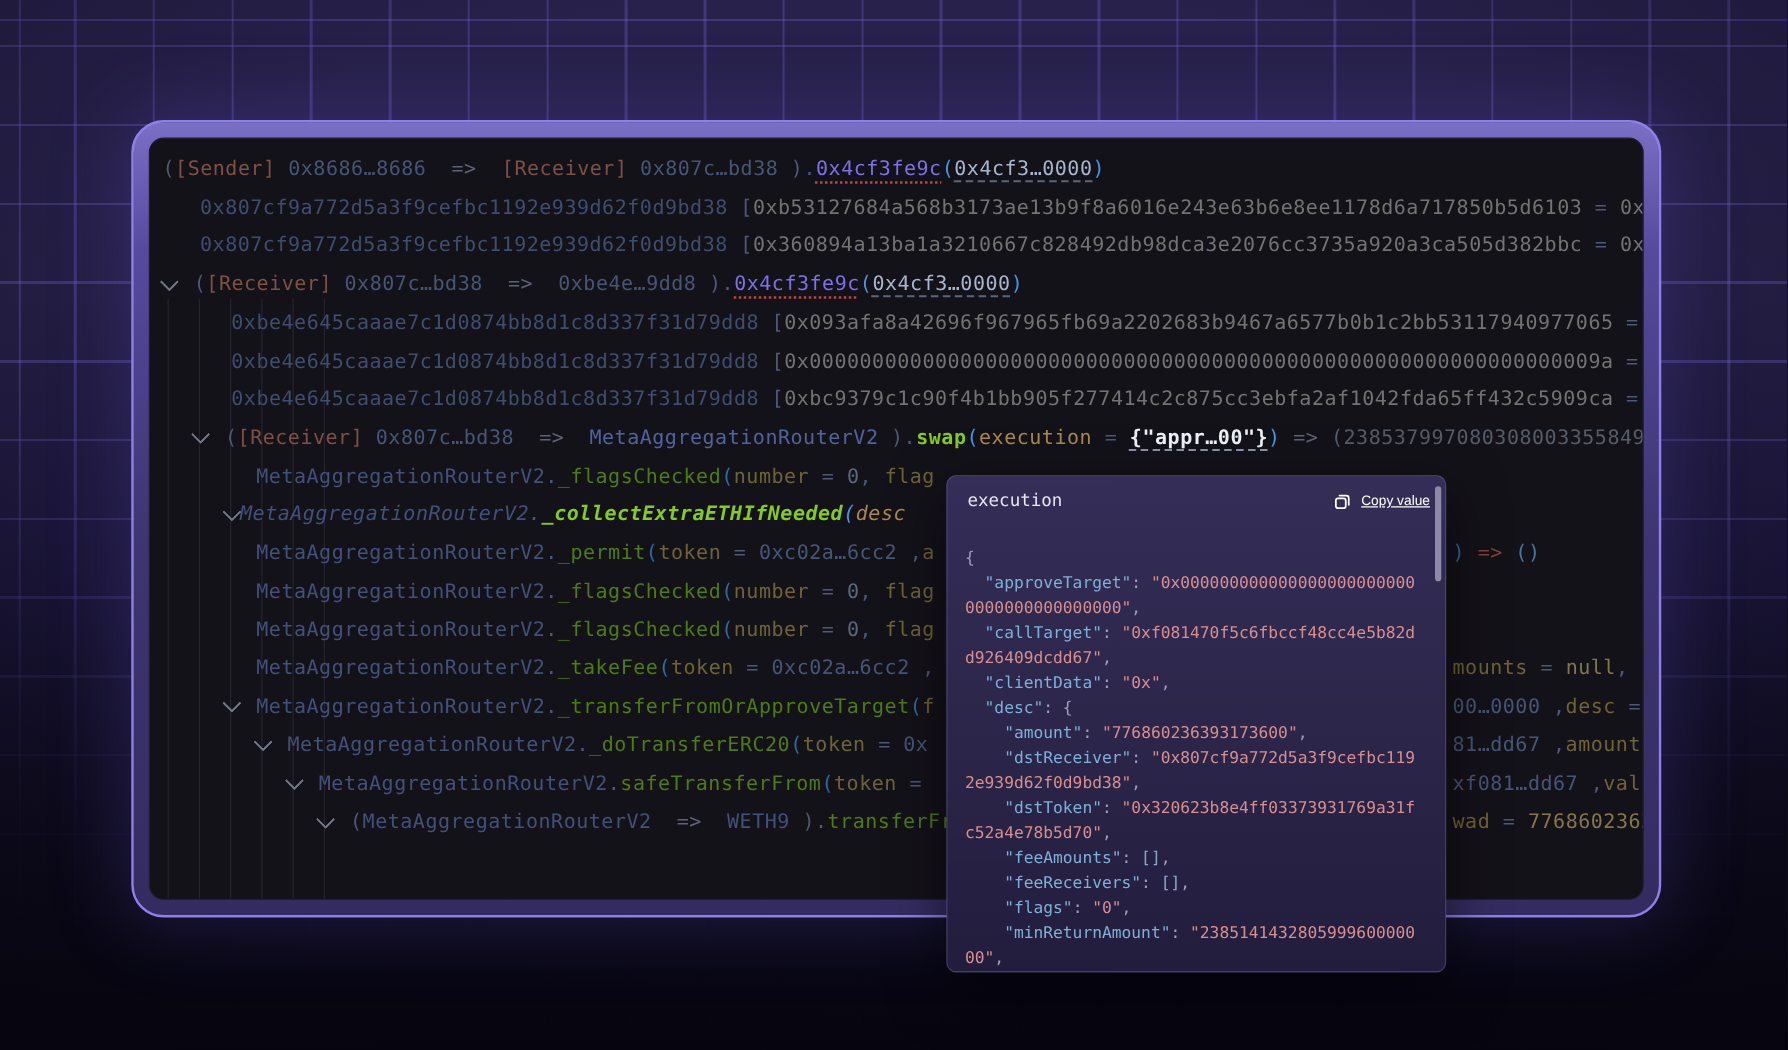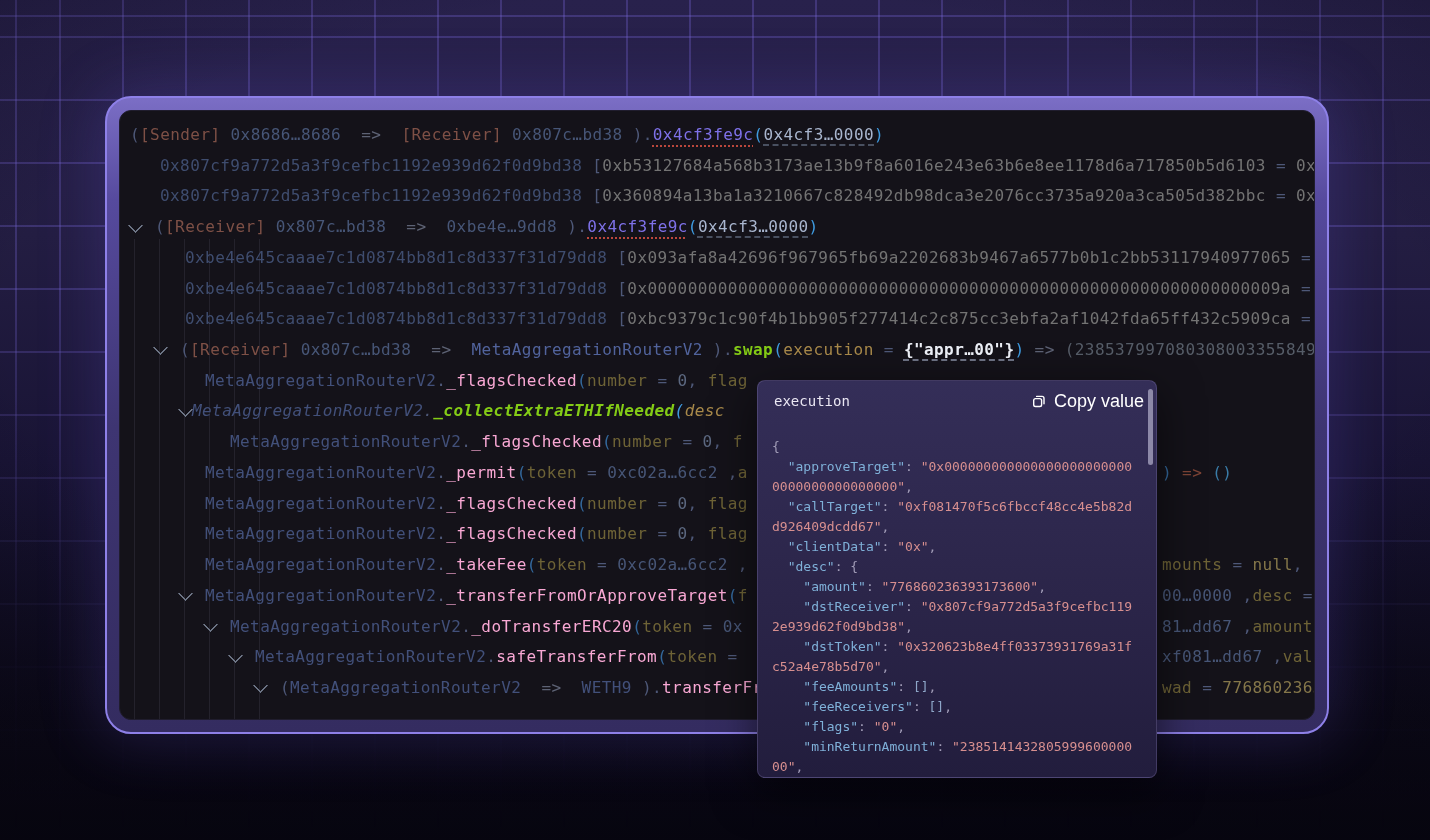--- a/index.html
+++ b/index.html
@@ -39,40 +39,40 @@
   .s-ar{color:#5d6274}
   .s-sel{color:#7e71e8;text-decoration:underline dotted #bb473c;text-decoration-thickness:2px;text-underline-offset:5px;}
   .s-bp{color:#3f9be0}
   .s-bpd{color:#33689c}
   .s-argu{color:#a9b6cf;text-decoration:underline dashed #5b6578;text-underline-offset:5px;}
   .s-argw{color:#edf0f7;font-weight:600;text-decoration:underline dashed #8a93a8;text-underline-offset:5px;}
   .s-sa{color:#3f4d6f}
   .s-sk{color:#737373}
   .s-ct{color:#51639c}
   .s-ctd{color:#42507a}
-  .s-fn{color:#f9a8d4}
+  .s-fn{color:#4d7c0f}
   .s-fnb{color:#84cc16;font-weight:700}
   .s-kw{color:#6e6336}
   .s-kwb{color:#a8894a}
   .s-val{color:#5c6880}
   .s-valn{color:#85774a}
   .s-num{color:#565d68}
   .s-arrr{color:#7e4436}
   .s-res{color:#3a7ca8}
 
   
   .popup{position:absolute;left:757px;top:380px;width:398px;height:396px;border-radius:8px;
     background:linear-gradient(180deg,#342e58 0%,#2b2549 55%,#221d3d 100%);
     border:1px solid rgba(125,115,170,0.35);
     box-shadow:0 14px 44px rgba(0,0,0,0.55);overflow:hidden;z-index:20;}
   .popup-header{position:absolute;top:10px;left:16px;right:12px;height:20px;display:flex;
     justify-content:space-between;align-items:center;}
   .popup-title{font-size:14px;line-height:20px;color:#eae7f3;}
   .copy-btn{display:flex;align-items:center;gap:7px;color:#ffffff;cursor:pointer;
-    font-family:"Liberation Sans",sans-serif;font-size:18px;line-height:20px;}
+    font-family:"Liberation Sans",sans-serif;font-size:11px;line-height:20px;text-decoration:underline;}
   .popup-json{position:absolute;top:56px;left:14px;width:calc(46ch + 2px);
     font-size:13px;line-height:20px;}
   .json-line{white-space:pre-wrap;word-break:break-all;}
   .j-jb{color:#a29db8}
   .j-jk{color:#7fb0d8}
   .j-js{color:#d78f8f}
   .j-ja{color:#8ea6c8}
   .popup-scrollbar{position:absolute;right:3px;top:8px;width:5px;height:76px;border-radius:3px;
     background:#8d89a8;cursor:pointer;}
 </style>
@@ -95,21 +95,20 @@
           <div class="trace-row" style="padding-left: 10px;"><span class="s-p">(</span><span class="s-tag">[Sender]</span><span class="s-ad"> 0x8686…8686</span><span class="s-ar">  =&gt;  </span><span class="s-tag">[Receiver]</span><span class="s-ad"> 0x807c…bd38</span><span class="s-p"> ).</span><span class="s-sel">0x4cf3fe9c</span><span class="s-bp">(</span><span class="s-argu">0x4cf3…0000</span><span class="s-bp">)</span></div>
           <div class="trace-row" style="padding-left: 40px;"><span class="s-sa">0x807cf9a772d5a3f9cefbc1192e939d62f0d9bd38</span><span class="s-p"> [</span><span class="s-sk">0xb53127684a568b3173ae13b9f8a6016e243e63b6e8ee1178d6a717850b5d6103</span><span class="s-p"> = </span><span class="s-sk">0x</span></div>
           <div class="trace-row" style="padding-left: 40px;"><span class="s-sa">0x807cf9a772d5a3f9cefbc1192e939d62f0d9bd38</span><span class="s-p"> [</span><span class="s-sk">0x360894a13ba1a3210667c828492db98dca3e2076cc3735a920a3ca505d382bbc</span><span class="s-p"> = </span><span class="s-sk">0x</span></div>
           <div class="trace-row" style="padding-left: 35px;"><span class="caret" style="left: 10px;"></span><span class="s-p">(</span><span class="s-tag">[Receiver]</span><span class="s-ad"> 0x807c…bd38</span><span class="s-ar">  =&gt;  </span><span class="s-ad">0xbe4e…9dd8</span><span class="s-p"> ).</span><span class="s-sel">0x4cf3fe9c</span><span class="s-bp">(</span><span class="s-argu">0x4cf3…0000</span><span class="s-bp">)</span></div>
           <div class="trace-row" style="padding-left: 65px;"><span class="s-sa">0xbe4e645caaae7c1d0874bb8d1c8d337f31d79dd8</span><span class="s-p"> [</span><span class="s-sk">0x093afa8a42696f967965fb69a2202683b9467a6577b0b1c2bb53117940977065</span><span class="s-p"> = </span></div>
           <div class="trace-row" style="padding-left: 65px;"><span class="s-sa">0xbe4e645caaae7c1d0874bb8d1c8d337f31d79dd8</span><span class="s-p"> [</span><span class="s-sk">0x000000000000000000000000000000000000000000000000000000000000009a</span><span class="s-p"> = </span></div>
           <div class="trace-row" style="padding-left: 65px;"><span class="s-sa">0xbe4e645caaae7c1d0874bb8d1c8d337f31d79dd8</span><span class="s-p"> [</span><span class="s-sk">0xbc9379c1c90f4b1bb905f277414c2c875cc3ebfa2af1042fda65ff432c5909ca</span><span class="s-p"> = </span></div>
           <div class="trace-row" style="padding-left: 60px;"><span class="caret" style="left: 35px;"></span><span class="s-p">(</span><span class="s-tag">[Receiver]</span><span class="s-ad"> 0x807c…bd38</span><span class="s-ar">  =&gt;  </span><span class="s-ct">MetaAggregationRouterV2</span><span class="s-p"> ).</span><span class="s-fnb">swap</span><span class="s-bp">(</span><span class="s-kwb">execution</span><span class="s-p"> = </span><span class="s-argw">{"appr…00"}</span><span class="s-bp">)</span><span class="s-ar"> =&gt; </span><span class="s-num">(238537997080308003355849,</span></div>
           <div class="trace-row" style="padding-left: 85px;"><span class="s-ctd">MetaAggregationRouterV2</span><span class="s-p">.</span><span class="s-fn">_flagsChecked</span><span class="s-bpd">(</span><span class="s-kw">number</span><span class="s-p"> = </span><span class="s-val">0</span><span class="s-p">, </span><span class="s-kw">flag</span></div>
           <div class="trace-row" style="padding-left: 72px; font-style: italic;"><span class="caret" style="left: 60px;"></span><span class="s-ctd">MetaAggregationRouterV2</span><span class="s-p">.</span><span class="s-fnb">_collectExtraETHIfNeeded</span><span class="s-bp">(</span><span class="s-kwb">desc</span></div>
-          <div class="trace-row" style="padding-left: 110px;"><span class="s-ctd">MetaAggregationRouterV2</span><span class="s-p">.</span><span class="s-fn">_flagsChecked</span><span class="s-bpd">(</span><span class="s-kw">number</span><span class="s-p"> = </span><span class="s-val">0</span><span class="s-p">, </span><span class="s-kw">f</span></div>
           <div class="trace-row" style="padding-left: 85px;"><span class="s-ctd">MetaAggregationRouterV2</span><span class="s-p">.</span><span class="s-fn">_permit</span><span class="s-bpd">(</span><span class="s-kw">token</span><span class="s-p"> = </span><span class="s-ad">0xc02a…6cc2</span><span class="s-p"> ,</span><span class="s-kw">a</span><span class="tail" style="left: 1042px;"><span class="s-bpd">)</span><span class="s-arrr"> =&gt; </span><span class="s-res">()</span></span></div>
           <div class="trace-row" style="padding-left: 85px;"><span class="s-ctd">MetaAggregationRouterV2</span><span class="s-p">.</span><span class="s-fn">_flagsChecked</span><span class="s-bpd">(</span><span class="s-kw">number</span><span class="s-p"> = </span><span class="s-val">0</span><span class="s-p">, </span><span class="s-kw">flag</span></div>
           <div class="trace-row" style="padding-left: 85px;"><span class="s-ctd">MetaAggregationRouterV2</span><span class="s-p">.</span><span class="s-fn">_flagsChecked</span><span class="s-bpd">(</span><span class="s-kw">number</span><span class="s-p"> = </span><span class="s-val">0</span><span class="s-p">, </span><span class="s-kw">flag</span></div>
           <div class="trace-row" style="padding-left: 85px;"><span class="s-ctd">MetaAggregationRouterV2</span><span class="s-p">.</span><span class="s-fn">_takeFee</span><span class="s-bpd">(</span><span class="s-kw">token</span><span class="s-p"> = </span><span class="s-ad">0xc02a…6cc2</span><span class="s-p"> ,</span><span class="tail" style="left: 1042px;"><span class="s-kw">mounts</span><span class="s-p"> = </span><span class="s-valn">null</span><span class="s-p">,</span></span></div>
           <div class="trace-row" style="padding-left: 85px;"><span class="caret" style="left: 60px;"></span><span class="s-ctd">MetaAggregationRouterV2</span><span class="s-p">.</span><span class="s-fn">_transferFromOrApproveTarget</span><span class="s-bpd">(</span><span class="s-kw">f</span><span class="tail" style="left: 1042px;"><span class="s-ad">00…0000</span><span class="s-p"> ,</span><span class="s-kw">desc</span><span class="s-p"> = </span></span></div>
           <div class="trace-row" style="padding-left: 110px;"><span class="caret" style="left: 85px;"></span><span class="s-ctd">MetaAggregationRouterV2</span><span class="s-p">.</span><span class="s-fn">_doTransferERC20</span><span class="s-bpd">(</span><span class="s-kw">token</span><span class="s-p"> = </span><span class="s-ad">0x</span><span class="tail" style="left: 1042px;"><span class="s-ad">81…dd67</span><span class="s-p"> ,</span><span class="s-kw">amount</span></span></div>
           <div class="trace-row" style="padding-left: 135px;"><span class="caret" style="left: 110px;"></span><span class="s-ctd">MetaAggregationRouterV2</span><span class="s-p">.</span><span class="s-fn">safeTransferFrom</span><span class="s-bpd">(</span><span class="s-kw">token</span><span class="s-p"> = </span><span class="tail" style="left: 1042px;"><span class="s-ad">xf081…dd67</span><span class="s-p"> ,</span><span class="s-kw">value</span></span></div>
           <div class="trace-row" style="padding-left: 160px;"><span class="caret" style="left: 135px;"></span><span class="s-p">(</span><span class="s-ctd">MetaAggregationRouterV2</span><span class="s-ar">  =&gt;  </span><span class="s-ctd">WETH9</span><span class="s-p"> ).</span><span class="s-fn">transferFrom</span><span class="s-bpd">(</span><span class="tail" style="left: 1042px;"><span class="s-kw">wad</span><span class="s-p"> = </span><span class="s-valn">77686023639</span></span></div>
         </div>
     </div>

